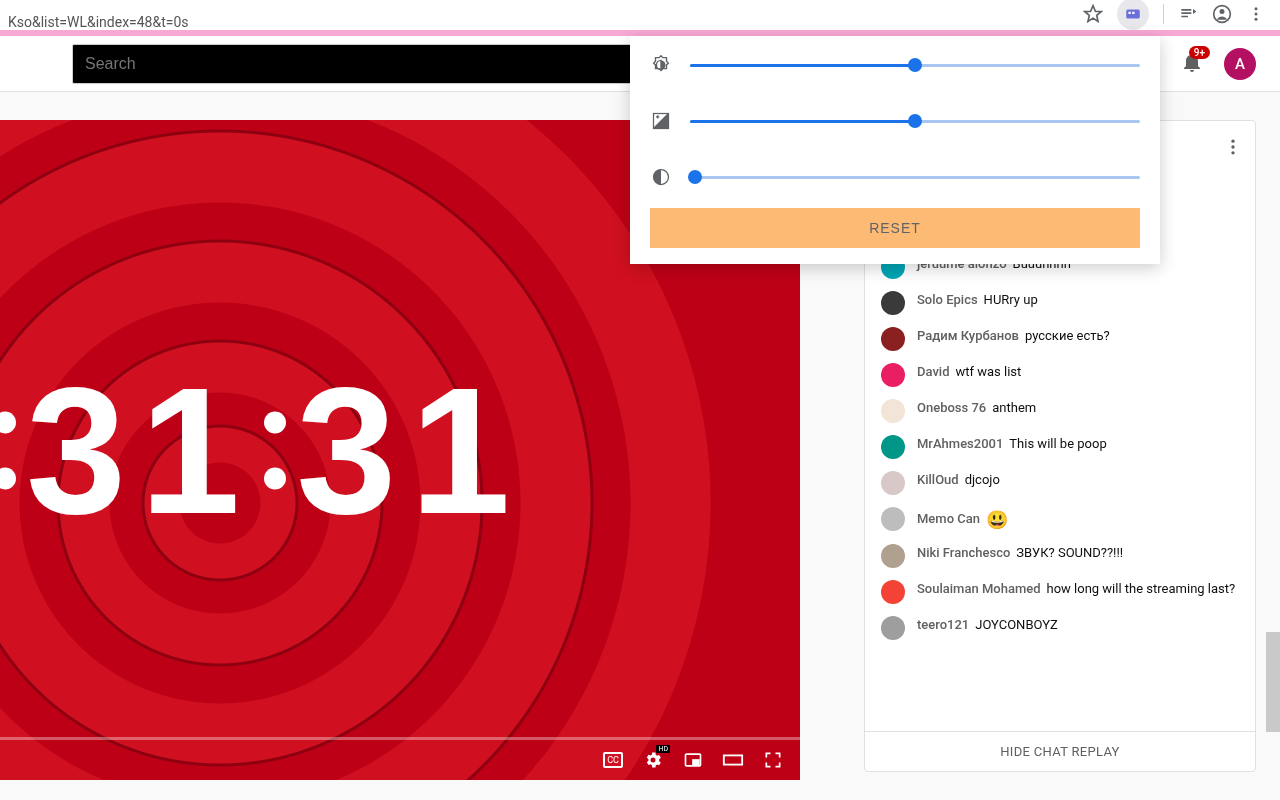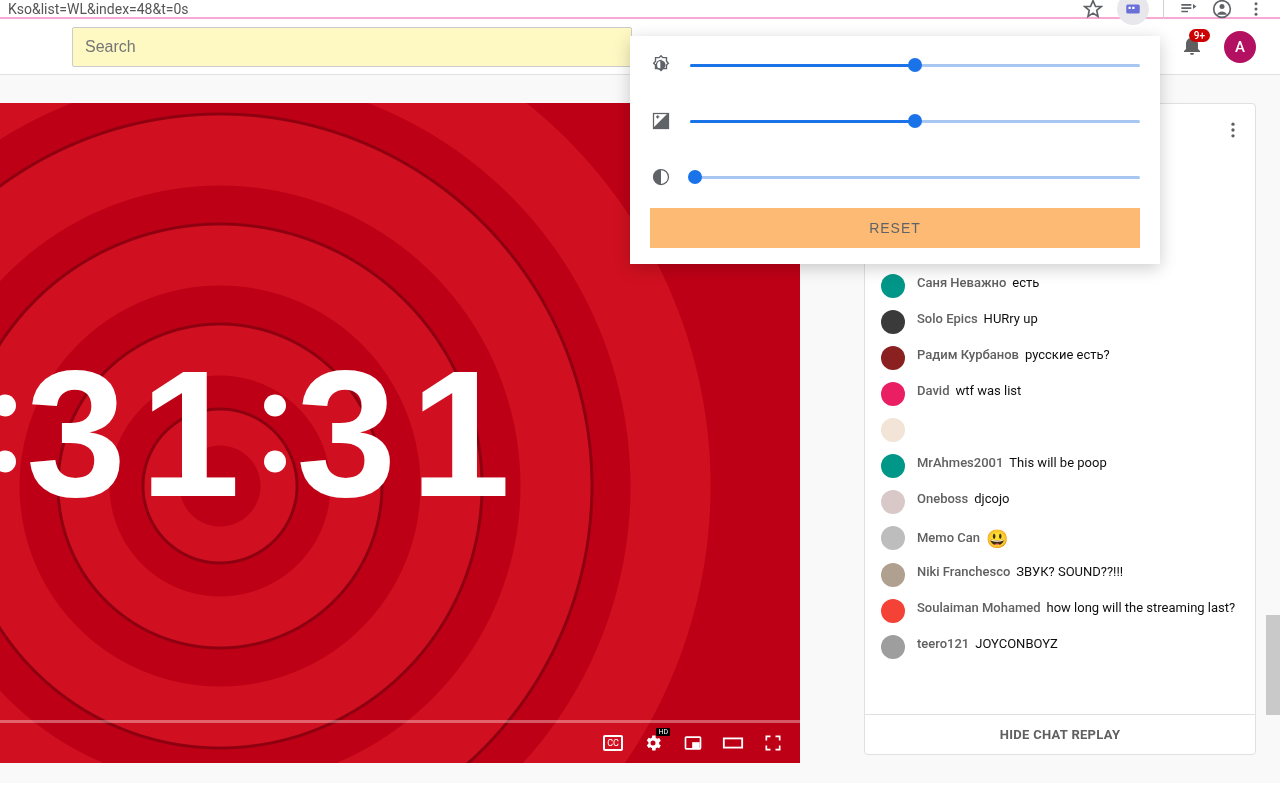--- a/index.html
+++ b/index.html
@@ -1,29 +1,29 @@
 <!DOCTYPE html>
 <html><head>
 <meta charset="utf-8">
 <style>
 * { box-sizing: border-box; margin: 0; padding: 0; }
 body { font-family: Roboto, Arial, sans-serif; font-size: 14px; color: #0f0f0f; background: #fff; width: 1280px; height: 800px; overflow: hidden; position: relative; }
 
 
-.chrome-bar { height: 19px; background: #fff; border-bottom: 2px solid #f9a8d4; display: flex; align-items: center; padding: 0 8px; position: relative; }
+.chrome-bar { height: 36px; background: #fff; border-bottom: 6px solid #f9a8d4; display: flex; align-items: flex-end; padding: 0 8px; position: relative; }
 .url-text { font-size: 14px; color: #555; flex: 1; overflow: hidden; white-space: nowrap; }
 .chrome-icons { display: flex; align-items: center; gap: 14px; padding-right: 6px; }
 .chrome-icon { width: 20px; height: 20px; display: flex; align-items: center; justify-content: center; color: #5f6368; }
 .chrome-ext-active { background: #e8e8ec; border-radius: 50%; width: 32px; height: 32px; display:flex; align-items:center; justify-content:center; }
 .chrome-sep { width: 1px; height: 20px; background: #d0d0d0; }
 
 
 .yt-header { height: 56px; background: #fff; display: flex; align-items: center; padding: 0 16px; gap: 16px; border-bottom: 1px solid #e0e0e0; }
 .search-wrap { flex: 0 0 560px; }
-.search-input { width: 100%; height: 40px; border: 1px solid #ccc; border-radius: 2px; padding: 0 12px; font-size: 16px; color: #888; background: #fef9c3; }
+.search-input { width: 100%; height: 40px; border: 1px solid #ccc; border-radius: 2px; padding: 0 12px; font-size: 16px; color: #888; background: #000000; }
 .yt-right { margin-left: auto; display: flex; align-items: center; gap: 20px; padding-right: 8px; }
 .bell-wrap { position: relative; }
 .bell-badge { position: absolute; top: -4px; right: -6px; background: #cc0000; color: #fff; font-size: 10px; border-radius: 9px; padding: 1px 5px; font-weight: 500; }
 .avatar-top { width: 32px; height: 32px; border-radius: 50%; background: #b31062; color: #fff; display: flex; align-items: center; justify-content: center; font-size: 15px; font-weight:500; }
 
 
 .content { display: flex; height: calc(800px - 36px - 56px); background: #f9f9f9; padding-top: 20px; }
 .video-col { flex: 1; position: relative; }
 .chat-col { width: 440px; padding: 0 24px; position: relative; }
 
@@ -49,21 +49,21 @@
 
 .chat-panel { background: #fff; border: 1px solid #e0e0e0; border-radius: 4px; height: 652px; display: flex; flex-direction: column; margin-top: 8px; position: relative; }
 .chat-header-dots { position: absolute; top: 16px; right: 12px; color: #606060; }
 .chat-list { flex: 1; overflow: hidden; padding: 8px 16px 0 16px; margin-top: 120px; }
 .chat-msg { display: flex; align-items: flex-start; gap: 12px; padding: 6px 0; font-size: 13px; line-height: 1.4; }
 .chat-av { width: 24px; height: 24px; border-radius: 50%; flex-shrink: 0; }
 .chat-user { color: #606060; font-weight: 500; margin-right: 6px; }
 .chat-text { color: #0f0f0f; }
 .chat-body { flex:1; }
 .emoji { font-size: 18px; vertical-align: middle; }
-.hide-chat { text-align: center; padding: 12px; border-top: 1px solid #e0e0e0; color: #606060; font-size: 13px; font-weight: 700; letter-spacing: 0.3px; }
+.hide-chat { text-align: center; padding: 12px; border-top: 1px solid #e0e0e0; color: #606060; font-size: 13px; font-weight: 400; letter-spacing: 0.3px; }
 
 .scroll-ind { position:absolute; right:0; top:520px; width:14px; height:100px; background:#c9c9c9; border-radius:0;}
 
 
 .ext-popup { position: absolute; top: 36px; right: 120px; width: 530px; background: #fff; box-shadow: 0 4px 16px rgba(0,0,0,0.2); padding: 18px 20px 16px; z-index: 100; }
 .slider-row { display: flex; align-items: center; gap: 18px; margin-bottom: 34px; }
 .slider-row:last-of-type { margin-bottom: 20px; }
 .slider-icon { width: 22px; height: 22px; color: #5f6368; display:flex; align-items:center; justify-content:center;}
 .slider-track { flex: 1; height: 3px; background: #a8c7f0; position: relative; border-radius: 2px; }
 .slider-fill { position: absolute; left: 0; top: 0; bottom: 0; background: #1a73e8; border-radius: 2px; }
@@ -183,45 +183,42 @@
             <circle cx="12" cy="12" r="2"></circle>
             <circle cx="12" cy="19" r="2"></circle>
           </svg>
       </div>
       <div class="chat-list" id="chat-list">
           <div class="chat-msg">
             <div class="chat-av" style="background: rgb(0, 165, 181);"></div>
             <div class="chat-body"><span class="chat-user">jeruume alonzo</span><span class="chat-text">Buuuhhhh</span></div>
           </div>
           <div class="chat-msg">
-            <div class="chat-av" style="background: rgb(0, 150, 136);"></div>
-            <div class="chat-body"><span class="chat-user">Саня Неважно</span><span class="chat-text">есть</span></div>
-          </div>
-          <div class="chat-msg">
             <div class="chat-av" style="background: rgb(58, 58, 58);"></div>
             <div class="chat-body"><span class="chat-user">Solo Epics</span><span class="chat-text">HURry up</span></div>
           </div>
           <div class="chat-msg">
             <div class="chat-av" style="background: rgb(138, 32, 32);"></div>
             <div class="chat-body"><span class="chat-user">Радим Курбанов</span><span class="chat-text">русские есть?</span></div>
           </div>
           <div class="chat-msg">
             <div class="chat-av" style="background: rgb(233, 30, 99);"></div>
             <div class="chat-body"><span class="chat-user">David</span><span class="chat-text">wtf was list</span></div>
           </div>
           <div class="chat-msg">
             <div class="chat-av" style="background: rgb(242, 228, 214);"></div>
+            <div class="chat-body"><span class="chat-user">Oneboss 76</span><span class="chat-text">anthem</span></div>
           </div>
           <div class="chat-msg">
             <div class="chat-av" style="background: rgb(0, 150, 136);"></div>
             <div class="chat-body"><span class="chat-user">MrAhmes2001</span><span class="chat-text">This will be poop</span></div>
           </div>
           <div class="chat-msg">
             <div class="chat-av" style="background: rgb(216, 200, 200);"></div>
-            <div class="chat-body"><span class="chat-user">Oneboss</span><span class="chat-text">djcojo</span></div>
+            <div class="chat-body"><span class="chat-user">KillOud</span><span class="chat-text">djcojo</span></div>
           </div>
           <div class="chat-msg">
             <div class="chat-av" style="background: rgb(189, 189, 189);"></div>
             <div class="chat-body"><span class="chat-user">Memo Can</span><span class="chat-text emoji">😃</span></div>
           </div>
           <div class="chat-msg">
             <div class="chat-av" style="background: rgb(176, 160, 144);"></div>
             <div class="chat-body"><span class="chat-user">Niki Franchesco</span><span class="chat-text">ЗВУК? SOUND??!!!</span></div>
           </div>
           <div class="chat-msg">

